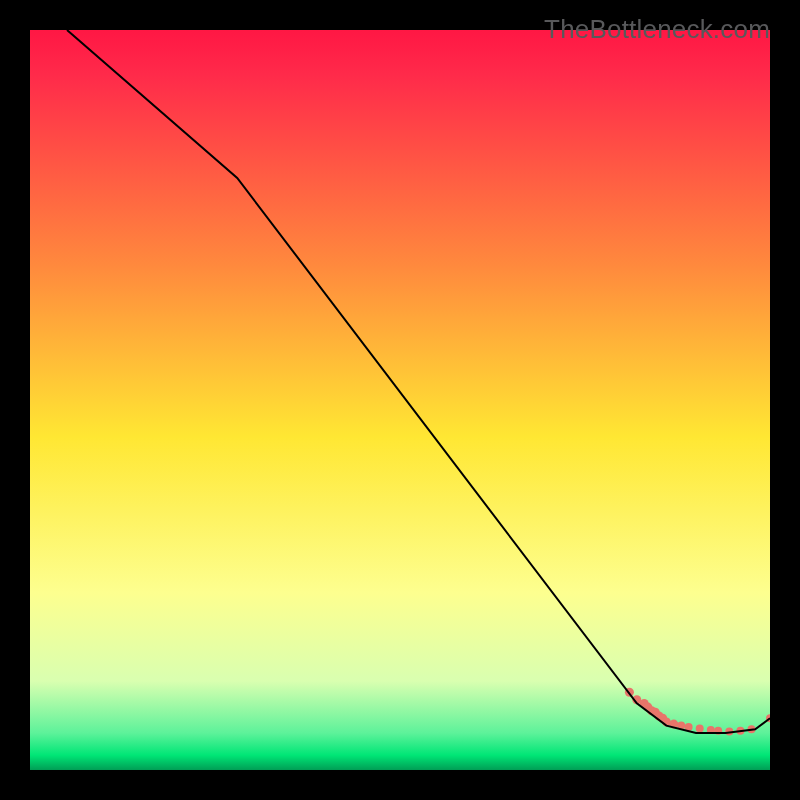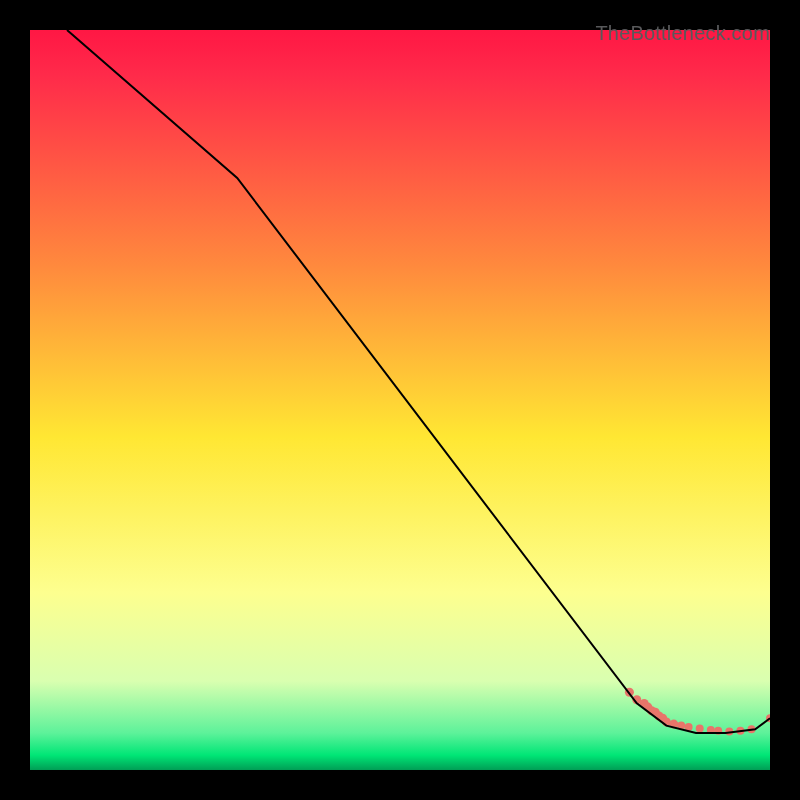--- a/index.html
+++ b/index.html
@@ -1,17 +1,17 @@
 <!DOCTYPE html>
 <html><head>
 <meta charset="utf-8">
 <style>
   html,body{margin:0;padding:0;width:800px;height:800px;background:#000;overflow:hidden;font-family:Arial,Helvetica,sans-serif}
   .frame{position:absolute;left:30px;top:30px;width:740px;height:740px;background:#000}
-  .watermark{position:absolute;top:22px;right:30px;color:#58595b;font-size:20px;font-weight:400;letter-spacing:.2px}
+  .watermark{position:absolute;top:14px;right:30px;color:#58595b;font-size:26px;font-weight:400;letter-spacing:.2px}
   svg{display:block}
 </style>
 </head>
 <body>
 
 <div class="frame">
   <svg class="plot-svg" width="740" height="740" viewBox="0 0 740 740">
     <defs>
       <linearGradient id="bg-grad" x1="0" y1="0" x2="0" y2="1">
         <stop id="g0" offset="0%" stop-color="#ff1744"></stop>

